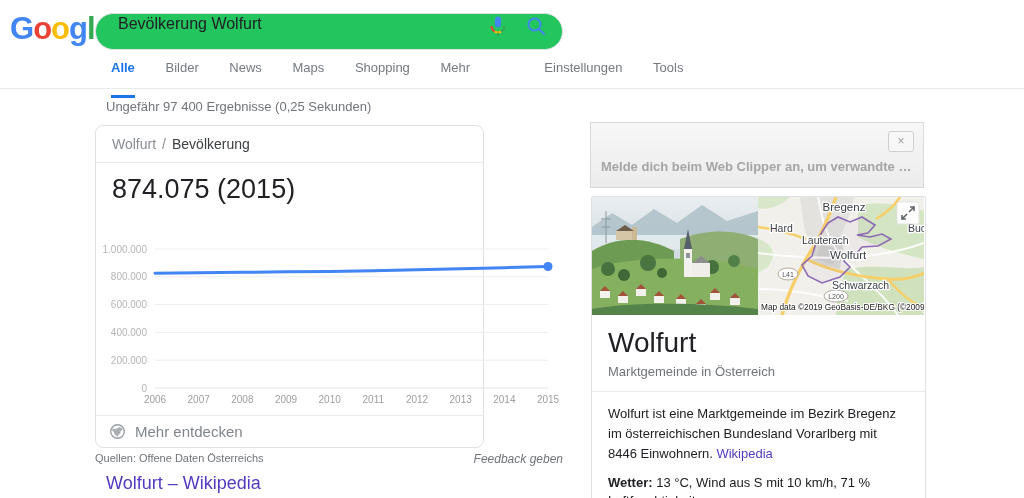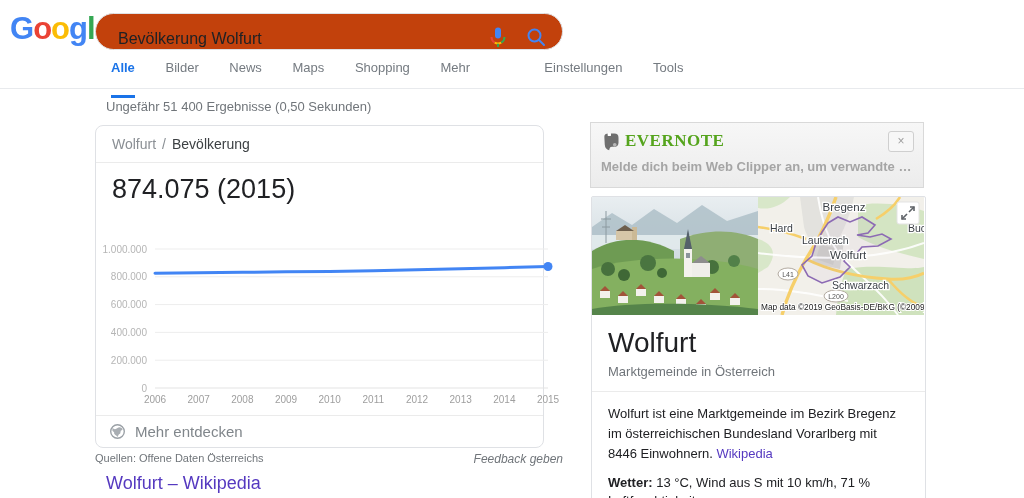--- a/index.html
+++ b/index.html
@@ -7,37 +7,37 @@
     width:1024px;height:498px;position:relative;overflow:hidden;
     background:#fff;font-family:"Liberation Sans",sans-serif;
     -webkit-font-smoothing:antialiased;color:#202124;
   }
   
   .logo{position:absolute;left:10px;top:13px;font-size:31px;font-weight:700;letter-spacing:-1px;line-height:32px;}
   .logo span{display:inline-block;}
   .lg-b{color:#4285F4}.lg-r{color:#EA4335}.lg-y{color:#FBBC05}.lg-g{color:#34A853}
   .searchbar{
     position:absolute;left:95px;top:13px;width:468px;height:37px;
-    border:1px solid #dfe1e5;border-radius:19px;background:#c2410c;box-sizing:border-box;
-    display:flex;align-items:flex-end;
+    border:1px solid #dfe1e5;border-radius:19px;background:#22c55e;box-sizing:border-box;
+    display:flex;align-items:flex-start;
   }
   .searchbar input{
     flex:1;border:0;outline:0;background:transparent;margin-left:20px;
     font-size:16px;color:#202124;font-family:"Liberation Sans",sans-serif;
   }
   .sb-icon{width:24px;height:24px;margin-right:14px;cursor:pointer;flex:0 0 auto;}
   .tabsrow{position:absolute;left:111px;top:60px;right:0;height:28px;font-size:13px;color:#747a80;white-space:nowrap;}
   .tab{display:inline-block;margin-right:27px;cursor:pointer;padding-bottom:20px;}
   .tab.active{color:#1a73e8;border-bottom:3px solid #1a73e8;font-weight:700;}
   .tab-spacer{display:inline-block;width:40px;}
   .page-divider{position:absolute;left:0;top:88px;width:1024px;border-bottom:1px solid #e8eaed;}
   .stats{position:absolute;left:106px;top:99px;font-size:13px;color:#70757a;}
   
   .card{
-    position:absolute;left:95px;top:125px;width:449px;height:323px;box-sizing:border-box;
+    position:absolute;left:95px;top:125px;width:389px;height:323px;box-sizing:border-box;
     border:1px solid #dfe1e5;border-radius:8px;background:#fff;
   }
   .card-header{height:36px;line-height:36px;padding:0 16px;font-size:14px;border-bottom:1px solid #ebebeb;}
   .crumb-entity{color:#8a8f94;}
   .crumb-sep{color:#8a8f94;margin:0 6px;}
   .crumb-metric{color:#3c4043;}
   .headline{position:absolute;left:16px;top:48px;font-size:27px;color:#202124;}
   .chart-wrap{position:absolute;left:5px;top:110px;width:458px;height:178px;}
   .card-footer{
     position:absolute;left:0;right:0;bottom:0;height:31px;border-top:1px solid #ebebeb;
@@ -105,21 +105,21 @@
   <span class="tab">News</span>
   <span class="tab">Maps</span>
   <span class="tab">Shopping</span>
   <span class="tab">Mehr</span>
   <span class="tab-spacer"></span>
   <span class="tab">Einstellungen</span>
   <span class="tab">Tools</span>
 </div>
 <div class="page-divider"></div>
 
-<div class="stats">Ungefähr 51 400 Ergebnisse (0,50 Sekunden)</div>
+<div class="stats">Ungefähr 97 400 Ergebnisse (0,25 Sekunden)</div>
 
 <div class="card">
   <div class="card-header">
     <span class="crumb-entity">Wolfurt</span><span class="crumb-sep">/</span><span class="crumb-metric">Bevölkerung</span>
   </div>
   <div class="headline">874.075 (2015)</div>
   <div class="chart-wrap">
     <svg width="458" height="178" viewBox="0 0 458 178" style="font-family:'Liberation Sans',sans-serif;">
         <line x1="54" x2="447" y1="152" y2="152" stroke="#e3e3e3" stroke-width="1"></line>
         <text x="46" y="155.5" text-anchor="end" fill="#b5b5b5" font-size="10">0</text>
@@ -157,28 +157,20 @@
 </div>
 
 <div class="source-row">
   <span class="fb">Feedback geben</span>
   <span>Quellen: Offene Daten Österreichs</span>
 </div>
 
 <div class="wiki-link">Wolfurt – Wikipedia</div>
 
 <div class="evernote">
-  <div class="ev-logo-row">
-    <svg width="20" height="20" viewBox="0 0 24 24">
-      <path d="M4 7 q0-4 5-4 h7 q5 0 5 5 v6 q0 5-6 5 h-2 q-2.5 0-2.8 2.2 l-.4 2 q-5-1.5-5.3-7 Z" fill="#6f6f6f"></path>
-      <rect x="8" y="2" width="4" height="4" rx="1" fill="#fff"></rect>
-      <circle cx="16.5" cy="16.5" r="2.2" fill="#fff" opacity=".5"></circle>
-    </svg>
-    <span class="ev-name">EVERNOTE</span>
-  </div>
   <div class="ev-close">×</div>
   <div class="ev-msg">Melde dich beim Web Clipper an, um verwandte Treffer zu erh…</div>
 </div>
 
 <div class="kp">
   <div class="kp-media">
 
     <svg width="166" height="118" viewBox="0 0 166 118">
       <defs>
         <linearGradient id="sky" x1="0" y1="0" x2="0" y2="1">

